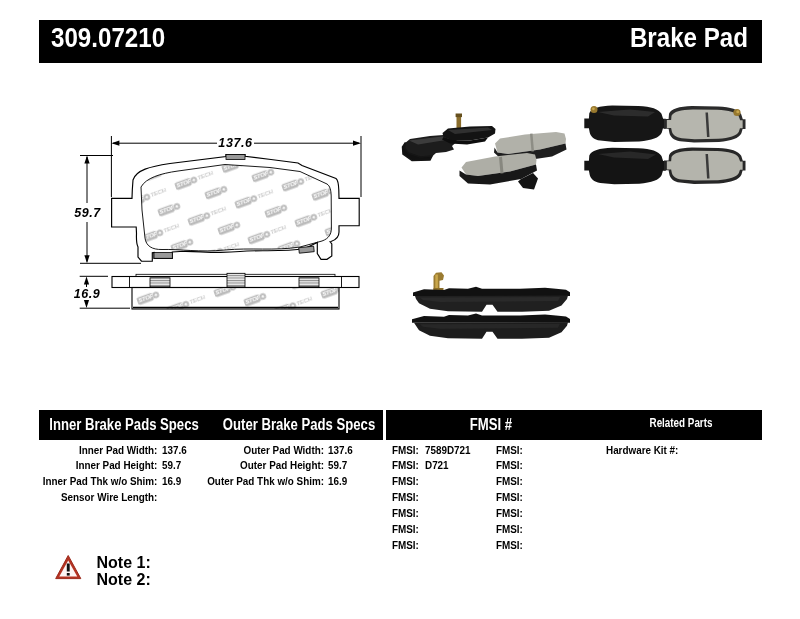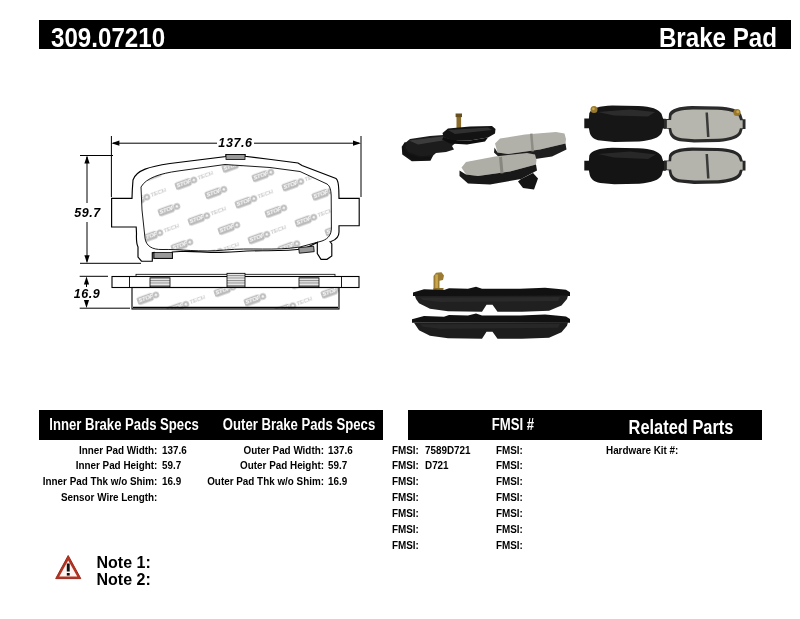--- a/index.html
+++ b/index.html
@@ -10,21 +10,21 @@
   .hdrbar{position:absolute;background:#000;color:#fff;font-weight:bold;}
   .cell{position:absolute;font-weight:bold;font-size:10.5px;line-height:15.9px;color:#000;white-space:pre;
         transform:scaleX(.94);transform-origin:0 0;}
   .cellr{transform-origin:100% 0;}
   .hspan{position:absolute;text-align:center;top:5.8px;transform:scaleX(.82);transform-origin:50% 0;white-space:nowrap;}
 </style>
 </head>
 <body>
 <div id="page">
 
-  <div class="hdrbar" style="left:39px;top:20px;width:723px;height:29px;font-size:28px;padding-left:29px;">
+  <div class="hdrbar" style="left:39px;top:20px;width:723px;height:43px;font-size:28px;">
     <span style="position:absolute;left:11.6px;top:1.6px;transform:scaleX(.862);transform-origin:0 0;white-space:nowrap;">309.07210</span>
     <span style="position:absolute;right:14px;top:1.6px;transform:scaleX(.862);transform-origin:100% 0;white-space:nowrap;">Brake Pad</span>
   </div>
 
   <svg class="abs" style="left:0;top:0" width="800" height="619" viewBox="0 0 800 619">
     <defs>
       <g id="stlogo" font-family="Liberation Sans,sans-serif">
         <rect x="0" y="-6.2" width="16.6" height="7.6" rx="1.8" fill="#bcbcbc"></rect>
         <text x="1.2" y="-0.8" font-size="6.1" font-weight="bold" font-style="italic" fill="#fff" letter-spacing="-0.2">STOP</text>
         <circle cx="19.6" cy="-2.5" r="3.2" fill="#bcbcbc"></circle>
@@ -193,24 +193,24 @@
       <path d="M68.2,560.5 L77.2,576.6 L59.3,576.6 Z" fill="#fdf5f4"></path>
       <rect x="66.8" y="563.5" width="2.9" height="8" fill="#111"></rect>
       <rect x="66.8" y="573" width="2.9" height="2.6" fill="#111"></rect>
     </g>
   </svg>
 
   <div class="hdrbar" style="left:39px;top:410px;width:344px;height:30px;font-size:16px;">
     <span class="hspan" style="left:-15px;width:200px;">Inner Brake Pads Specs</span>
     <span class="hspan" style="left:159.5px;width:200px;">Outer Brake Pads Specs</span>
   </div>
-  <div class="hdrbar" style="left:386px;top:410px;width:238px;height:30px;font-size:16px;margin-left:22px;">
+  <div class="hdrbar" style="left:386px;top:410px;width:238px;height:30px;font-size:16px;">
     <span class="hspan" style="left:0;width:210px;">FMSI #</span>
   </div>
-  <div class="hdrbar" style="left:600px;top:410px;width:162px;height:30px;font-size:20px;">
+  <div class="hdrbar" style="left:600px;top:410px;width:162px;height:30px;font-size:12px;">
     <span class="hspan" style="left:0;width:162px;">Related Parts</span>
   </div>
 
   <div class="cell cellr" style="top:442.5px;left:0;width:157.4px;text-align:right;">Inner Pad Width:
 Inner Pad Height:
 Inner Pad Thk w/o Shim:
 Sensor Wire Length:</div>
   <div class="cell" style="top:442.5px;left:161.5px;">137.6
 59.7
 16.9</div>

